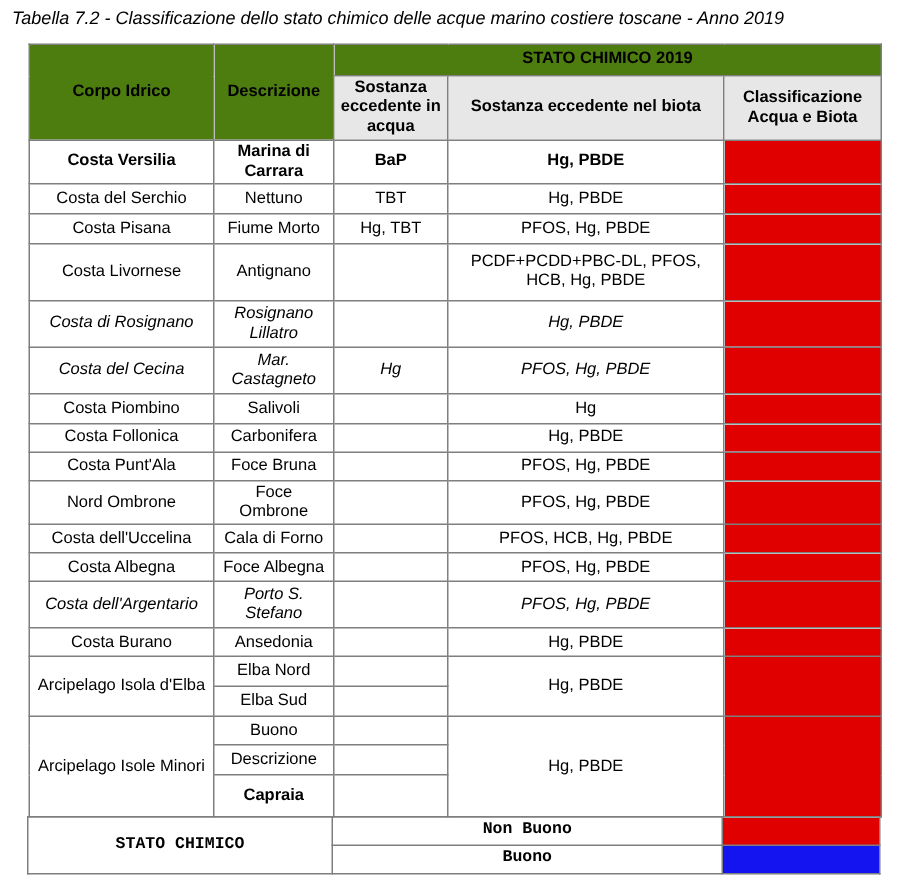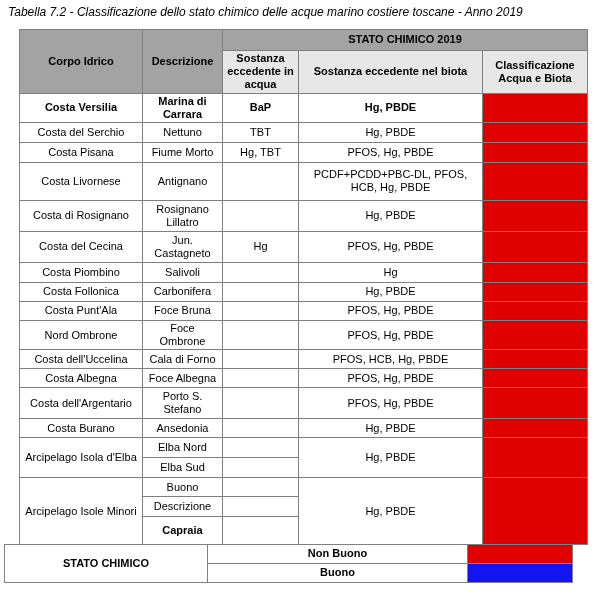--- a/index.html
+++ b/index.html
@@ -21,28 +21,28 @@
     border: 1px solid #7f7f7f;
     font-size: 11px;
     line-height: 1.2;
     text-align: center;
     vertical-align: middle;
     padding: 1px 3px;
     overflow: hidden;
   }
   th { font-weight: bold; }
   .main-table  { position: absolute; top: 29px;  left: 19px; width: 568px; }
-  .legend-table{ position: absolute; top: 544px; left: 4px; width: 568px; }
-  .blue { background: #a3a3a3; }
+  .legend-table{ position: absolute; top: 544px; left: 18px; width: 568px; font-family: Liberation Mono, monospace; }
+  .blue { background: #4d7c0f; }
   .gray { background: #E7E7E7; }
   .red  { background: #E00000; }
   .hr1 { height: 21px; }
   .hr2 { height: 41px; }
   .h19 { height: 19px; } .h20 { height: 20px; } .h28 { height: 28px; font-weight: bold; }
-  .h31 { height: 31px; } .h38 { height: 38px; }
+  .h31 { height: 31px; font-style: italic; } .h38 { height: 38px; }
   .lg-row { height: 19px; }
   .lg-label { font-weight: bold; }
 </style>
 </head>
 <body>
 
 <div class="title">Tabella 7.2 - Classificazione dello stato chimico delle acque marino costiere toscane - Anno 2019</div>
 
 <table class="main-table">
   <colgroup>
@@ -94,21 +94,21 @@
   </tr>
   <tr class="h31">
     <td>Costa di Rosignano</td>
     <td>Rosignano Lillatro</td>
     <td></td>
     <td>Hg, PBDE</td>
     <td class="red" style="background-color: rgb(224, 0, 0);"></td>
   </tr>
   <tr class="h31">
     <td>Costa del Cecina</td>
-    <td>Jun. Castagneto</td>
+    <td>Mar. Castagneto</td>
     <td>Hg</td>
     <td>PFOS, Hg, PBDE</td>
     <td class="red" style="background-color: rgb(224, 0, 0);"></td>
   </tr>
   <tr class="h20">
     <td>Costa Piombino</td>
     <td>Salivoli</td>
     <td></td>
     <td>Hg</td>
     <td class="red" style="background-color: rgb(224, 0, 0);"></td>

